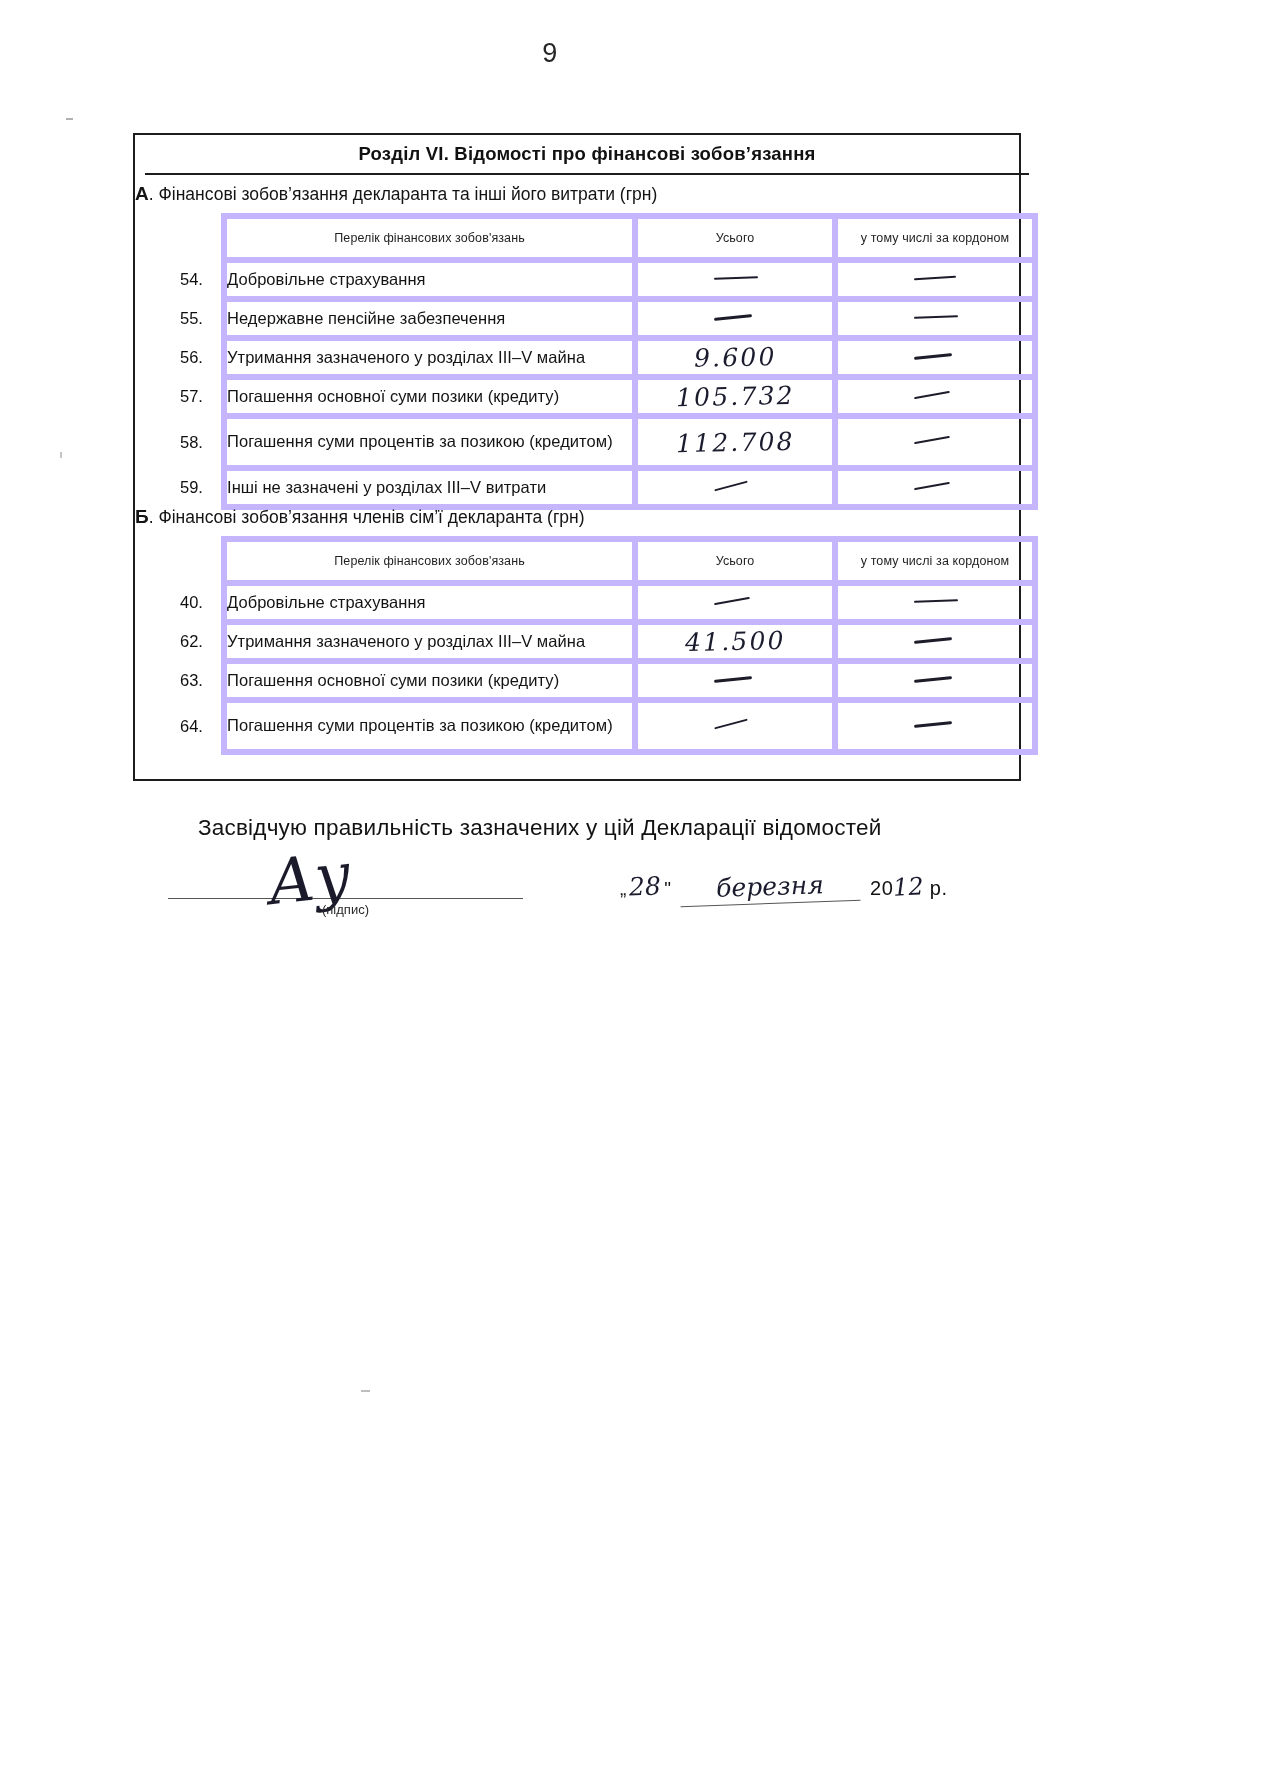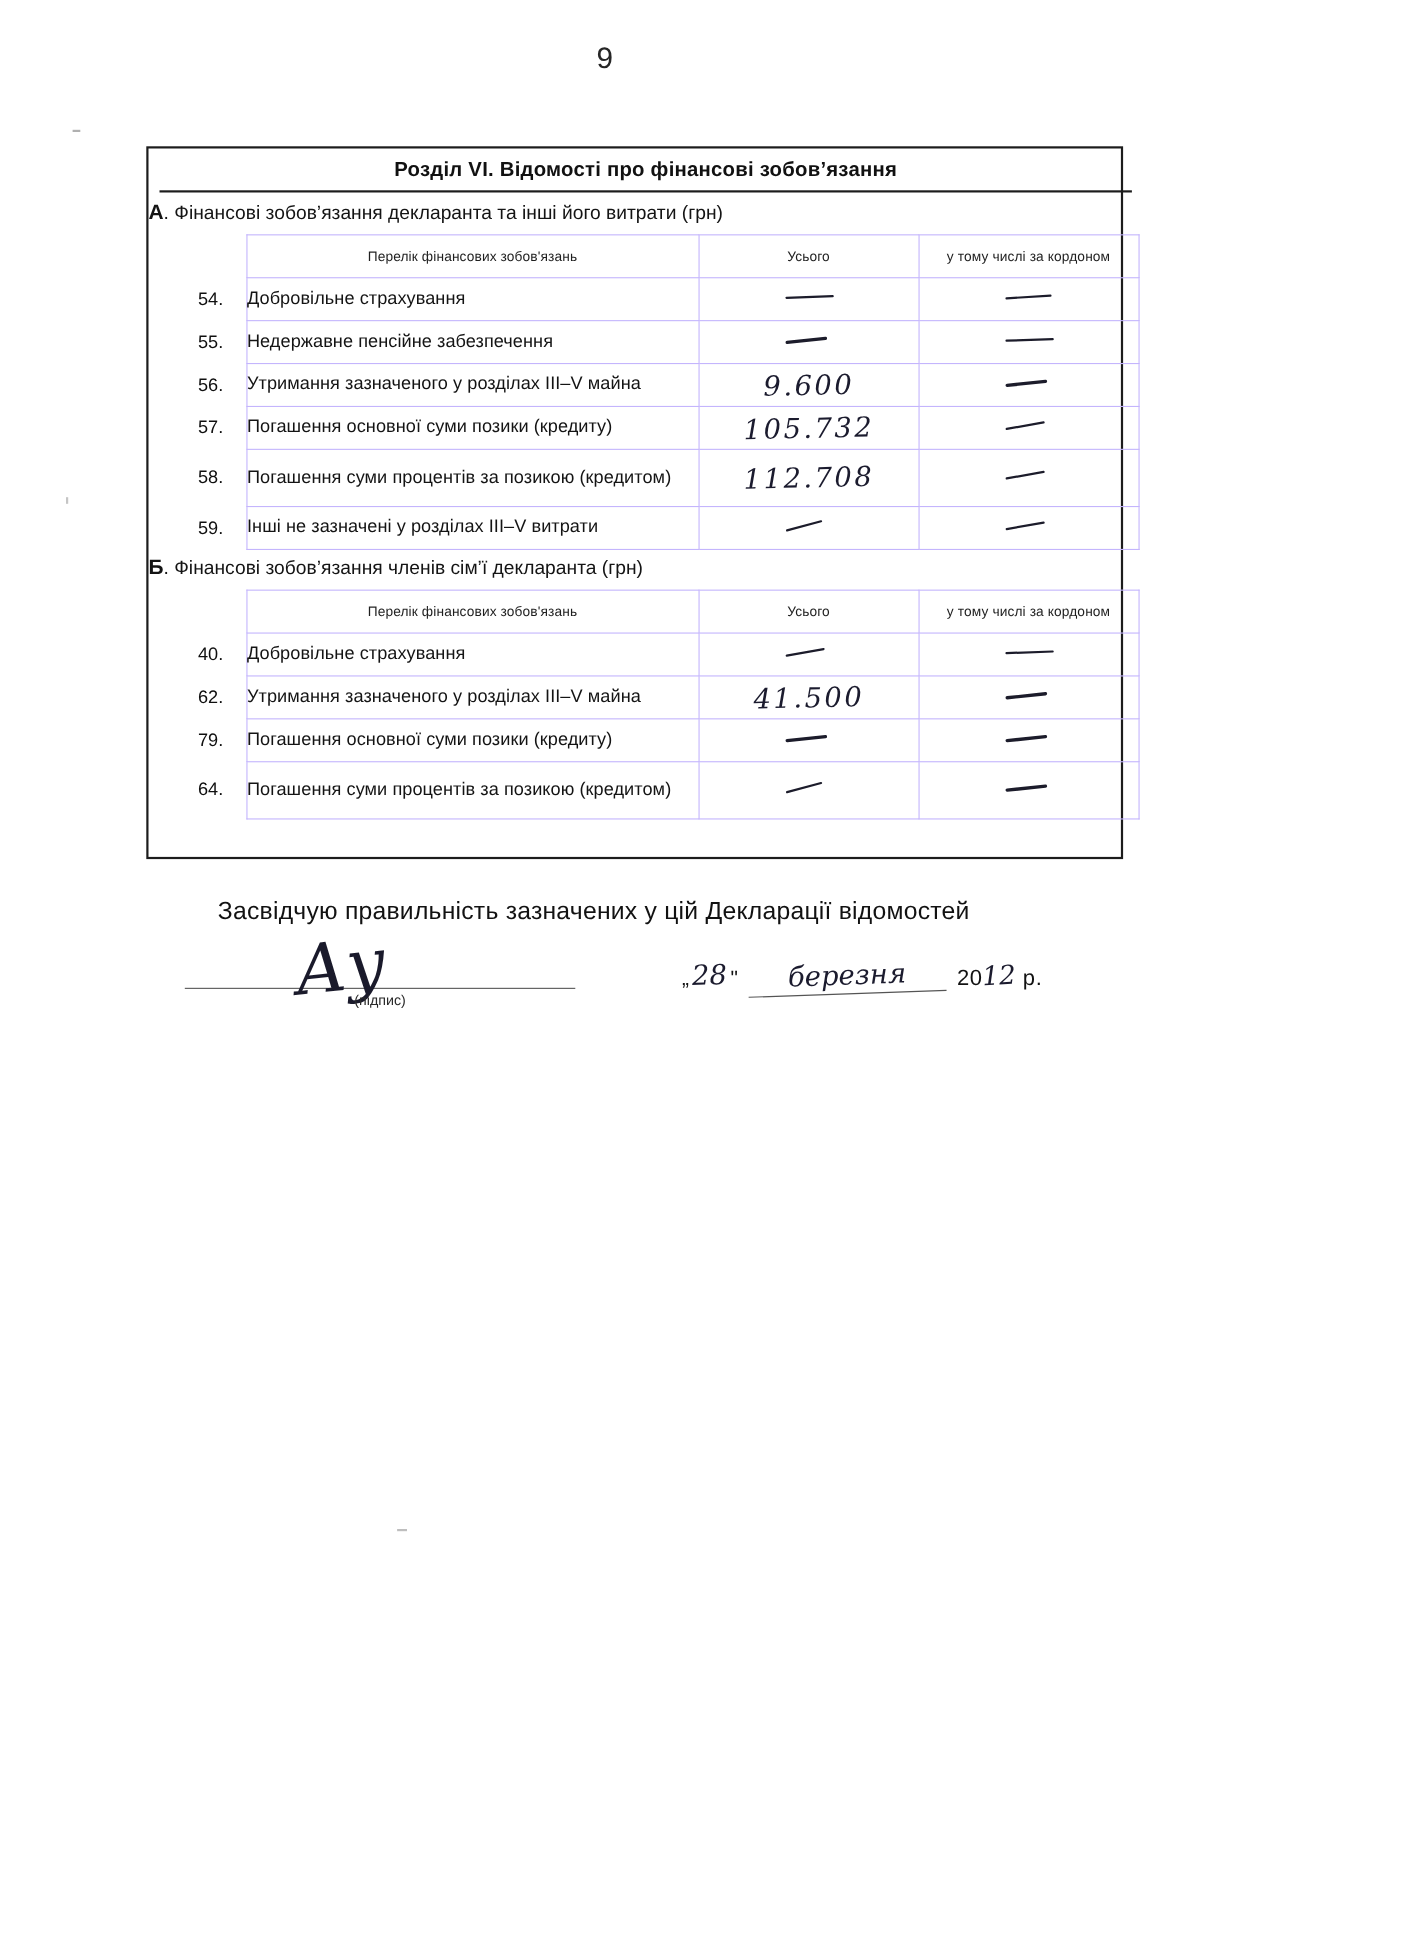--- a/index.html
+++ b/index.html
@@ -90,21 +90,21 @@
     left: 45px;
     top: 78px;
     width: 815px;
   }
   table.decl-b {
     left: 45px;
     top: 401px;
     width: 815px;
   }
   table.decl td, table.decl th {
-    border: 1px solid #c4b5fd;
+    border: 6px solid #c4b5fd;
     padding: 0;
     vertical-align: middle;
     font-weight: normal;
   }
   .col-num { width: 44px; border: none !important; }
   .col-name { width: 411px; }
   .col-total { width: 200px; }
   .col-abroad { width: 200px; }
 
   th.hcell {
@@ -356,21 +356,21 @@
         <td class="val"><span class="dash d4"></span></td>
         <td class="val"><span class="dash d3"></span></td>
       </tr>
       <tr class="r1">
         <td class="num">62.</td>
         <td class="label">Утримання зазначеного у розділах III–V майна</td>
         <td class="val"><span class="hand">41.500</span></td>
         <td class="val"><span class="dash d2"></span></td>
       </tr>
       <tr class="r1">
-        <td class="num">79.</td>
+        <td class="num">63.</td>
         <td class="label">Погашення основної суми позики (кредиту)</td>
         <td class="val"><span class="dash d2"></span></td>
         <td class="val"><span class="dash d2"></span></td>
       </tr>
       <tr class="r2">
         <td class="num">64.</td>
         <td class="label">Погашення суми процентів за позикою (кредитом)</td>
         <td class="val"><span class="dash d5"></span></td>
         <td class="val"><span class="dash d2"></span></td>
       </tr>

